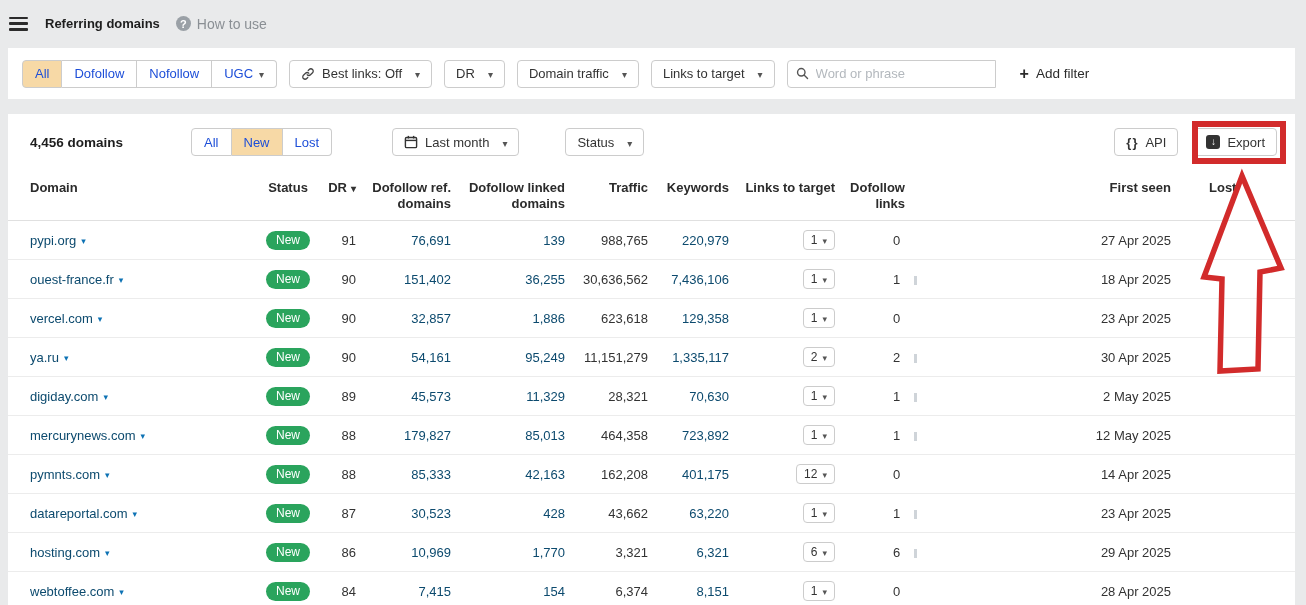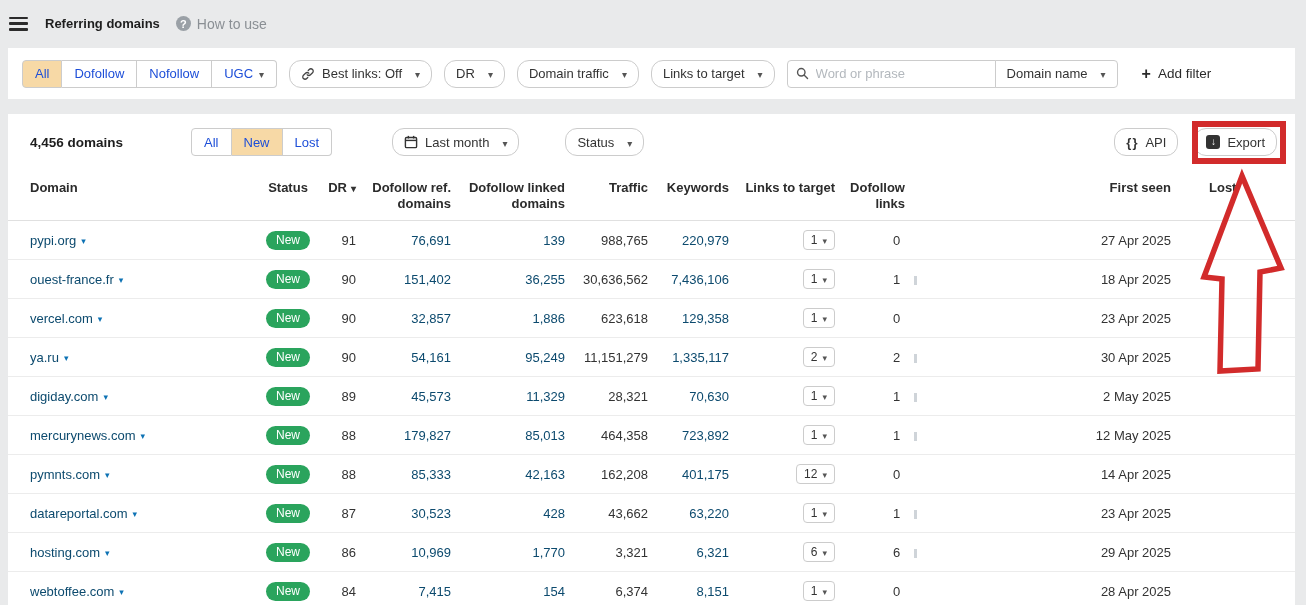--- a/index.html
+++ b/index.html
@@ -21,21 +21,21 @@
   
   .seg { display:flex; }
   .seg button {
     height:28px; padding:0 12px; background:#fff; border:1px solid #ccc; border-left-width:0;
     font:13px "Liberation Sans", sans-serif; color:#1d4ed8; cursor:pointer; display:flex; align-items:center;
   }
   .seg button:first-child { border-left-width:1px; border-radius:4px 0 0 4px; }
   .seg button:last-child { border-radius:0 4px 4px 0; }
   .seg button.sel { background:#f7d9a6; }
   .btn {
-    height:28px; padding:0 11px; background:#fff; border:1px solid #ccc; border-radius:12px;
+    height:28px; padding:0 11px; background:#fff; border:1px solid #ccc; border-radius:4px;
     font:13px "Liberation Sans", sans-serif; color:#333; cursor:pointer; display:inline-flex; align-items:center; gap:7px;
   }
   .caret::after { content:"▾"; font-size:10px; color:#555; margin-left:6px; }
   .ghost-btn { border:none; background:transparent; font:13.5px "Liberation Sans", sans-serif; color:#2b2b2b; display:inline-flex; align-items:center; gap:7px; cursor:pointer; }
   .plus { font-size:16px; font-weight:700; color:#2b2b2b; }
   
   .fgap { width:12px; flex:none; }
   .search-wrap { display:flex; align-items:center; margin-left:12px; }
   .search-box { display:flex; align-items:center; width:209px; height:28px; border:1px solid #ccc; border-radius:4px 0 0 4px; padding:0 8px; background:#fff; }
   .search-box input { border:none; outline:none; width:100%; font:13px "Liberation Sans", sans-serif; color:#333; }
@@ -128,24 +128,20 @@
         <span class="caret"></span>
       </button>
     <div class="search-wrap">
       <div class="search-box">
         <svg width="13" height="13" viewBox="0 0 16 16" style="margin-right:7px; flex:none">
             <circle cx="6.5" cy="6.5" r="4.6" fill="none" stroke="#555" stroke-width="1.7"></circle>
             <line x1="10.2" y1="10.2" x2="14.2" y2="14.2" stroke="#555" stroke-width="1.7" stroke-linecap="round"></line>
           </svg>
         <input type="text" placeholder="Word or phrase" style="">
       </div>
-      <button class="btn attach-btn">
-          <span>Domain name</span>
-          <span class="caret"></span>
-        </button>
     </div>
     <div class="fgap"></div>
       <div class="fgap"></div>
     <button class="ghost-btn">
         <span class="plus">+</span>
         <span>Add filter</span>
       </button>
   </div>
 
   <div class="table-panel">

